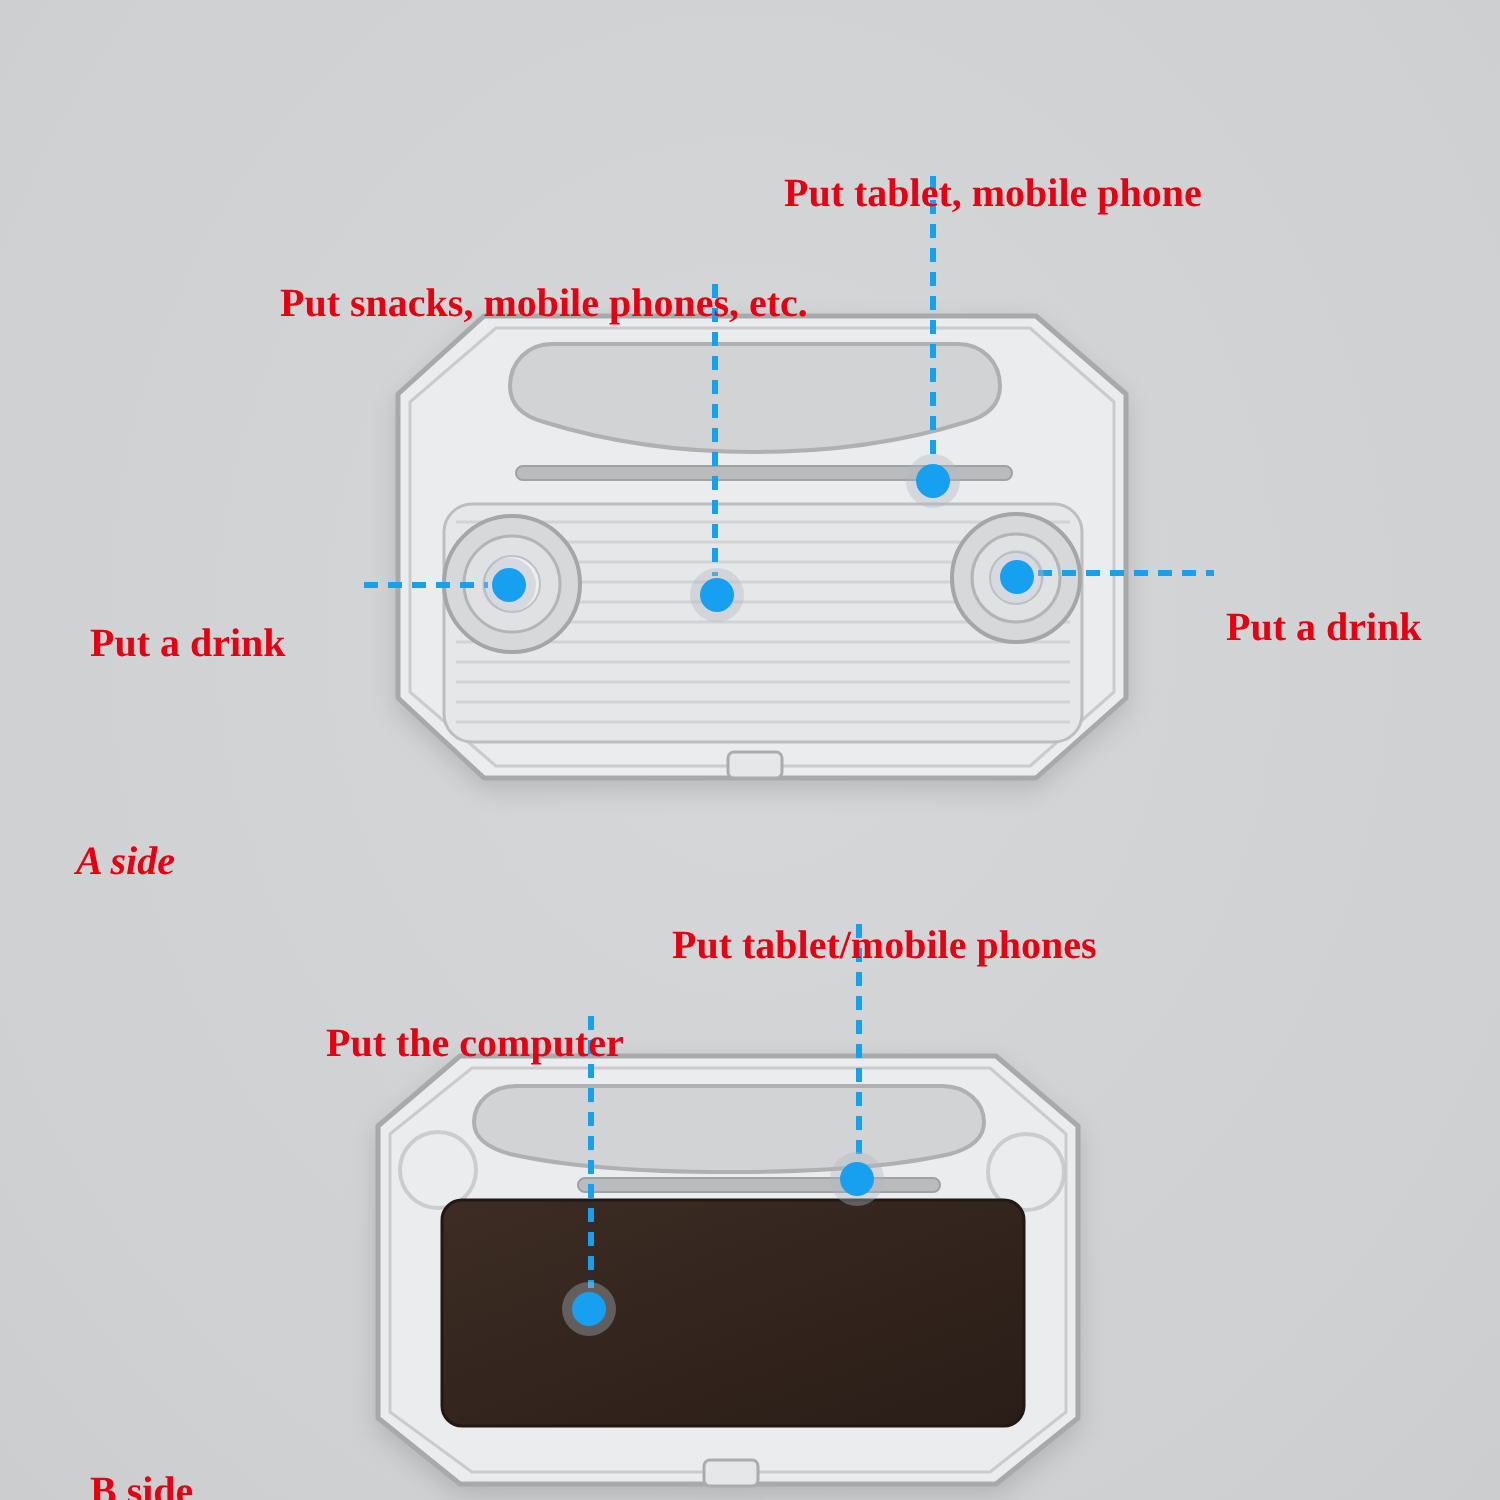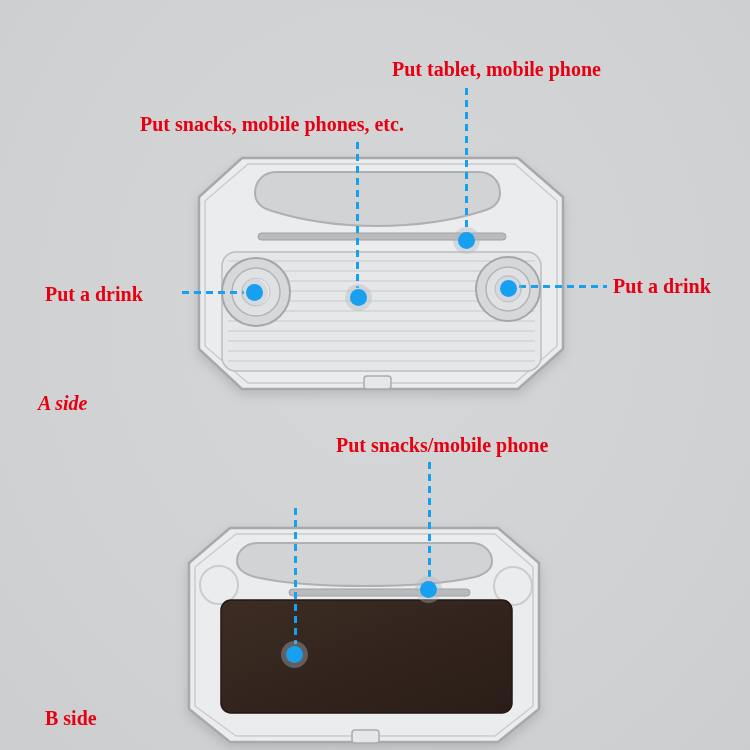--- a/index.html
+++ b/index.html
@@ -17,20 +17,21 @@
   }
   .tray-a { left: 196px; top: 155px; }
   .tray-b { left: 186px; top: 525px; }
   .callout {
     position: absolute;
     color: #e60012;
     font-weight: bold;
     font-size: 20px;
     line-height: 1.1;
     white-space: nowrap;
+    margin-top: 28px;
   }
   .vline {
     position: absolute;
     width: 3px;
     background-image: repeating-linear-gradient(to bottom, #18a0f0 0 7px, transparent 7px 12px);
   }
   .hline {
     position: absolute;
     height: 3px;
     background-image: repeating-linear-gradient(to right, #18a0f0 0 7px, transparent 7px 12px);
@@ -110,16 +111,17 @@
   <div class="dot" style="left:246px; top:284px;"></div>
   <div class="dot" style="left:500px; top:280px;"></div>
   <div class="dot" style="left:420px; top:581px;"></div>
   <div class="dot" style="left:286px; top:646px;"></div>
 
   <div class="callout" style="left:392px; top:58px;">Put tablet, mobile phone</div>
   <div class="callout" style="left:140px; top:113px;text-align:right;">Put snacks, mobile phones, etc.</div>
   <div class="callout" style="left:45px; top:283px;">Put a drink</div>
   <div class="callout" style="left:613px; top:275px;">Put a drink</div>
   <div class="callout" style="left:38px; top:392px;font-style:italic;">A side</div>
-  <div class="callout" style="left:336px; top:434px;">Put snacks/mobile phone</div>
+  <div class="callout" style="left:336px; top:434px;">Put tablet/mobile phones</div>
+  <div class="callout" style="left:163px; top:483px;">Put the computer</div>
   <div class="callout" style="left:45px; top:707px;">B side</div>
 
 </div>
 
 </body></html>

